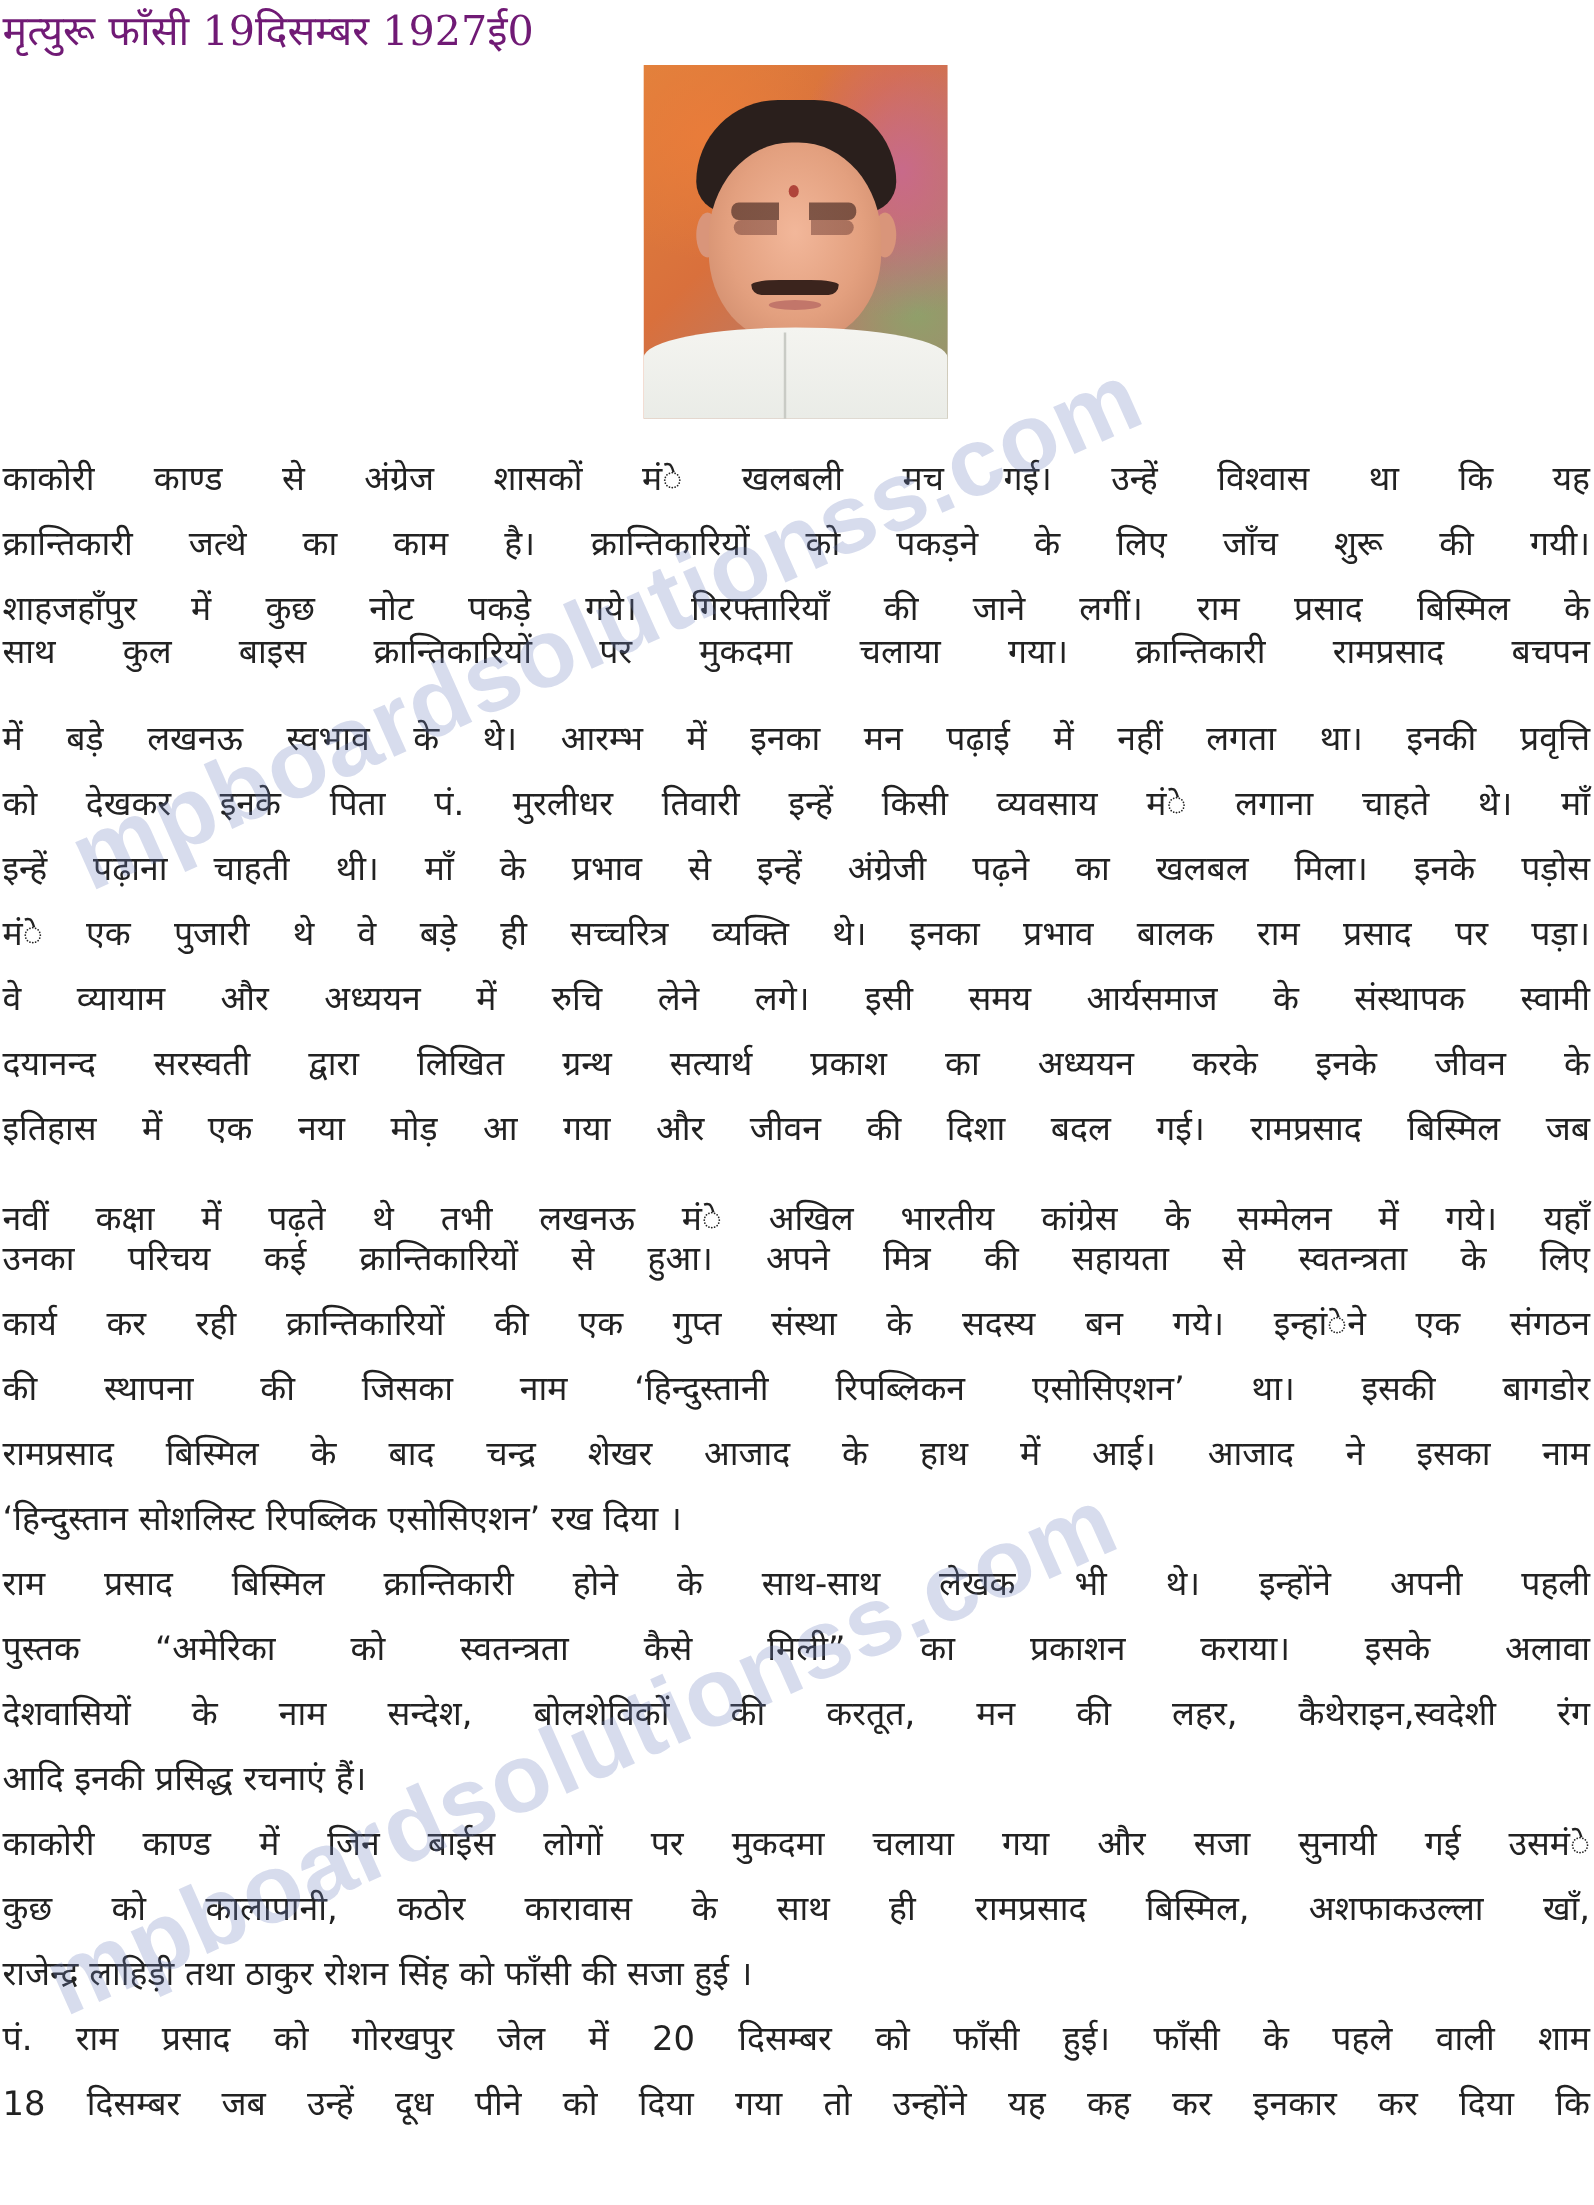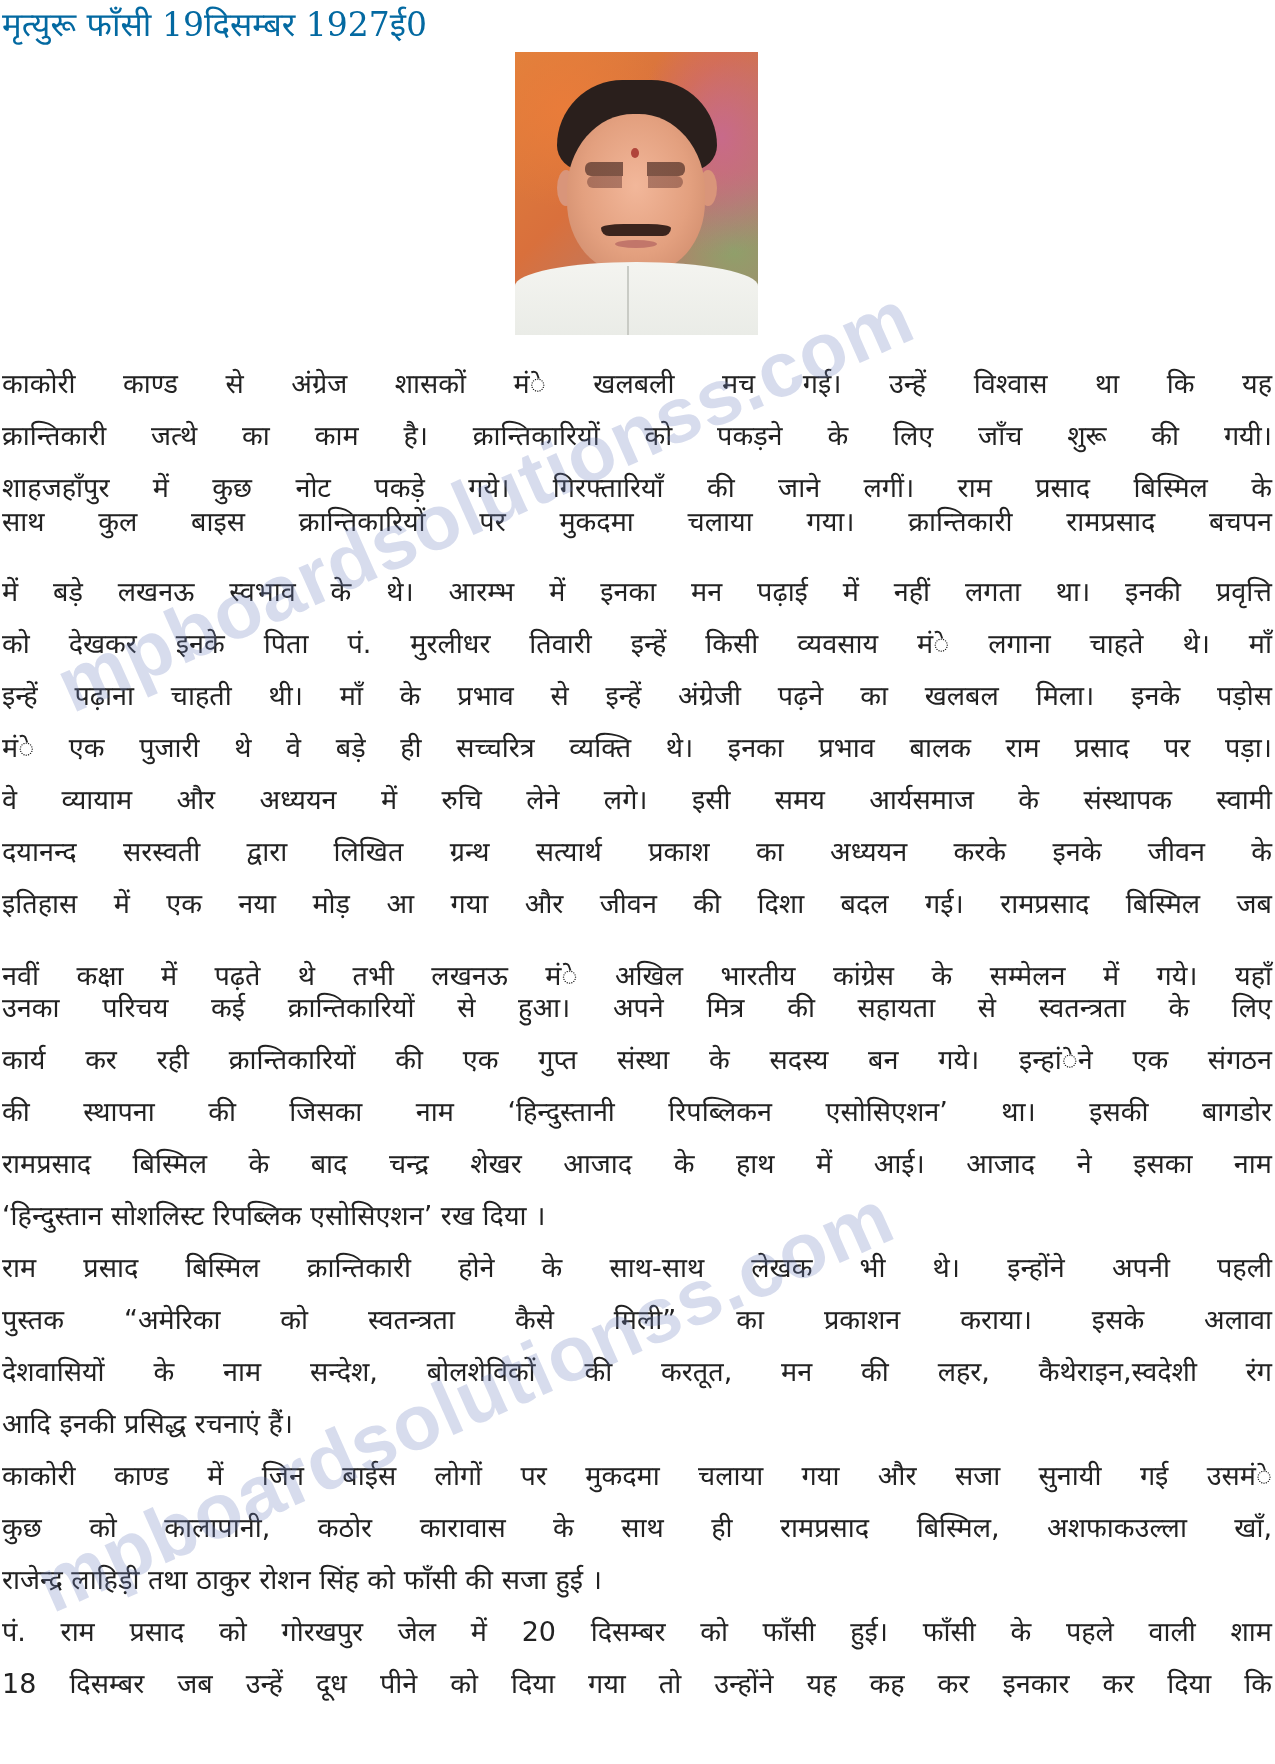--- a/index.html
+++ b/index.html
@@ -22,21 +22,21 @@
       height: 1764px;
     }
     .header-line {
       position: absolute;
       left: 2px;
       top: 2px;
       font-family: "DejaVu Serif", "Liberation Serif", serif;
       font-size: 33px;
       line-height: 46px;
       white-space: nowrap;
-      color: #0369a1;
+      color: #701a75;
     }
     .photo {
       position: absolute;
       left: 515px;
       top: 52px;
       width: 243px;
       height: 283px;
       overflow: hidden;
       background:
         radial-gradient(ellipse 60% 50% at 20% 20%, #e97c3a 0%, rgba(233,124,58,0) 70%),

